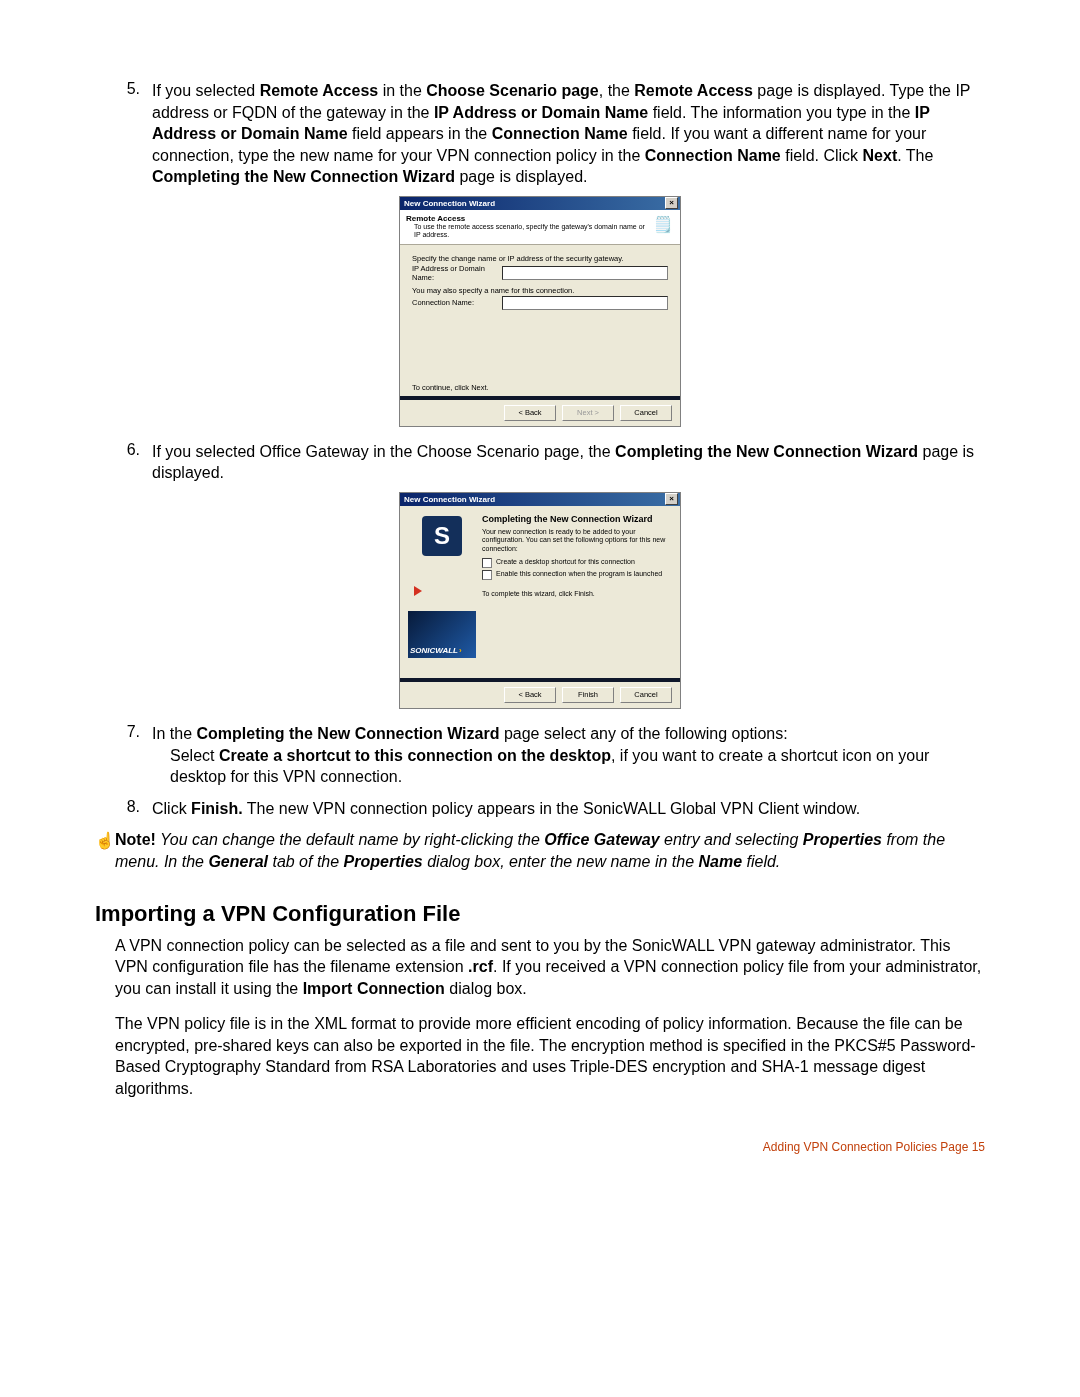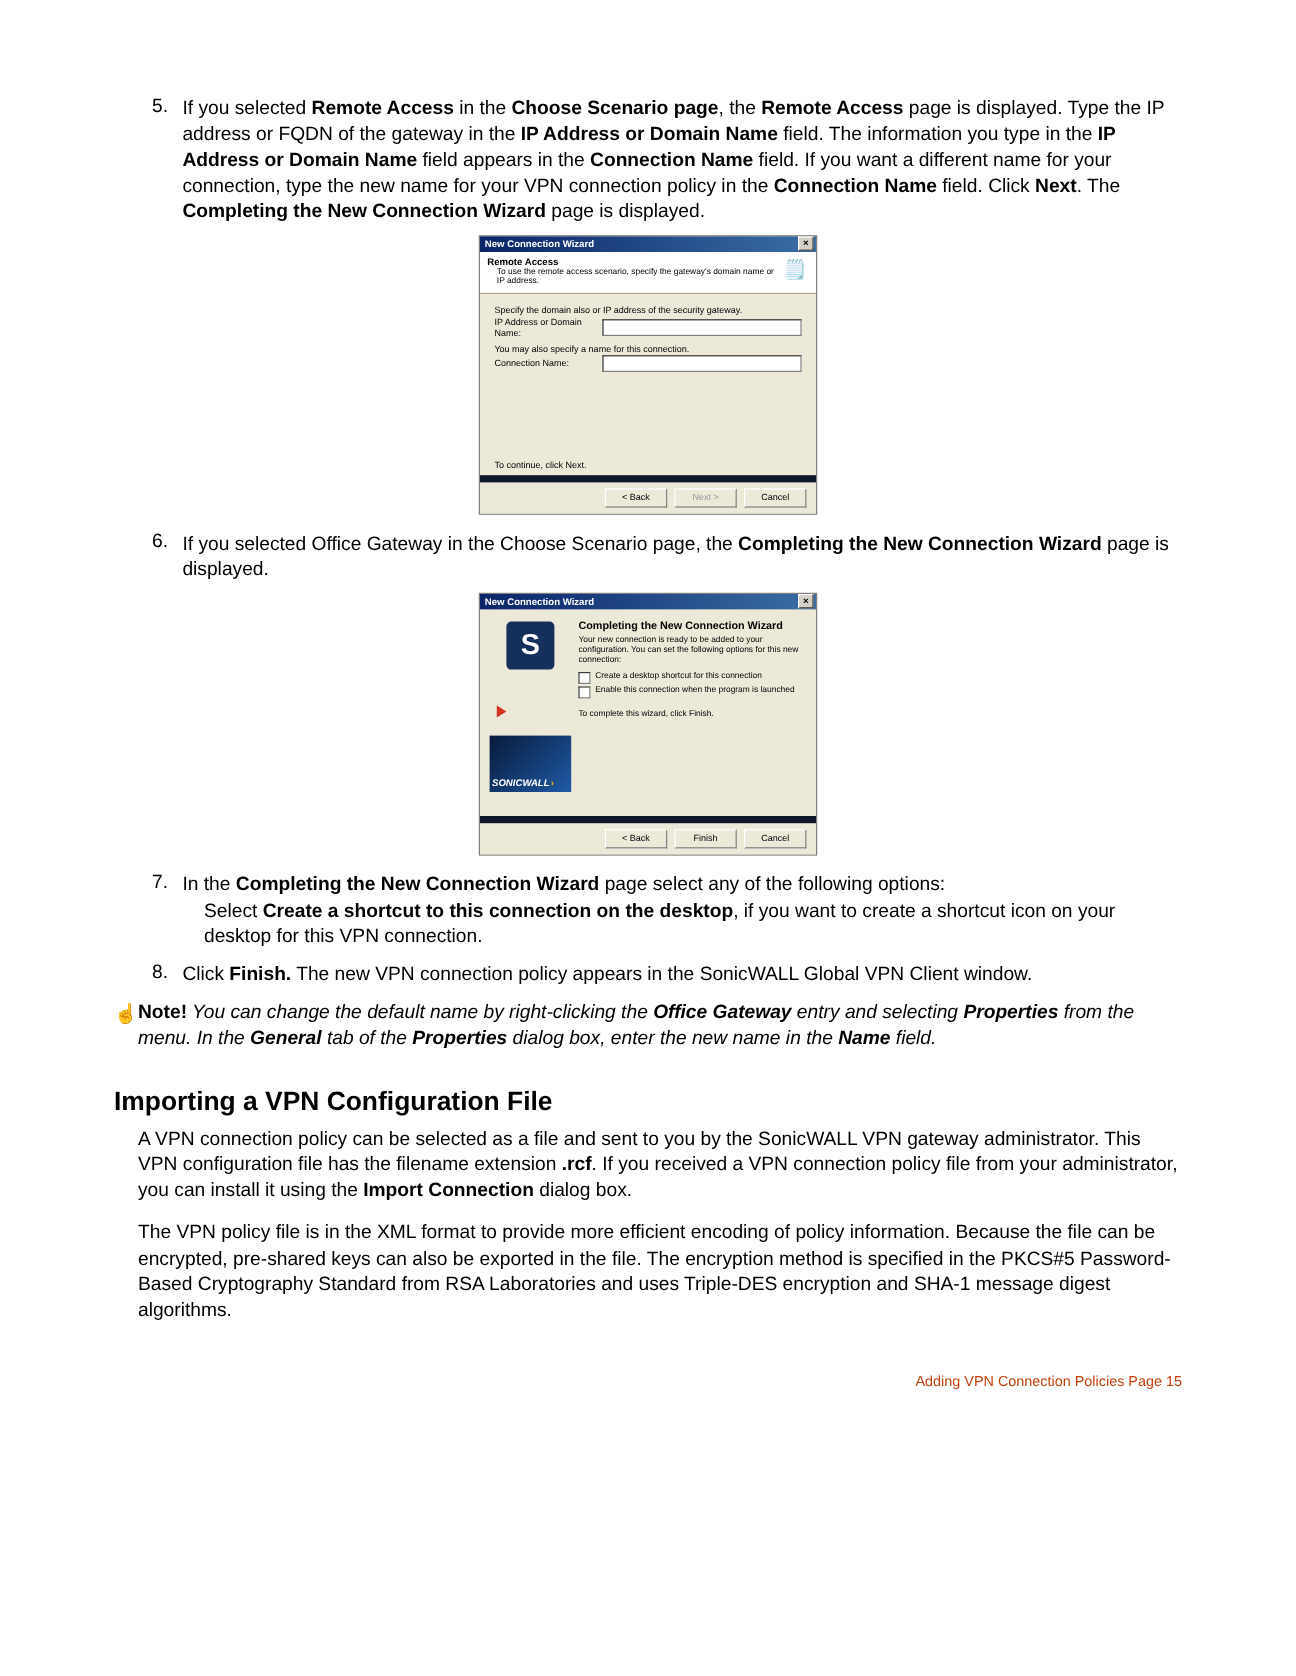--- a/index.html
+++ b/index.html
@@ -97,21 +97,21 @@
   .dlg .body { padding:6px 12px; min-height:120px; }
   .dlg .body .lbl { font-size:7.5px; margin:3px 0 1px 0; }
   .dlg .body .fieldrow { display:flex; align-items:center; margin-bottom:4px; }
   .dlg .body .fieldrow .flabel { width:90px; font-size:7.5px; }
   .dlg .body .fieldrow .finput {
     flex:1; height:12px; border:1px inset #808080;
     background:#fff;
   }
   .dlg .continuehint { font-size:7.5px; padding:6px 12px 4px 12px; }
   .dlg .btnbar {
-    border-top:6px solid #0f172a;
+    border-top:4px solid #0f172a;
     padding:5px 8px;
     display:flex; justify-content:flex-end; gap:6px;
     background:#ece9d8;
   }
   .dlg .wbtn {
     min-width:42px; height:14px;
     font-size:7.5px;
     background:#ece9d8;
     border:1px solid #808080;
     border-top-color:#fff; border-left-color:#fff;
@@ -230,21 +230,21 @@
             <span class="xbtn">×</span>
           </div>
           <div class="hdr">
             <div class="txt">
               <div class="htitle">Remote Access</div>
               <div class="hsub">To use the remote access scenario, specify the gateway's domain name or IP address.</div>
             </div>
             <div class="hicon">🗒️</div>
           </div>
           <div class="body">
-            <div class="lbl">Specify the domain also or IP address of the security gateway.</div>
+            <div class="lbl">Specify the change name or IP address of the security gateway.</div>
             <div class="fieldrow">
               <div class="flabel">IP Address or Domain Name:</div>
               <div class="finput"></div>
             </div>
             <div class="lbl">You may also specify a name for this connection.</div>
             <div class="fieldrow">
               <div class="flabel">Connection Name:</div>
               <div class="finput"></div>
             </div>
           </div>

